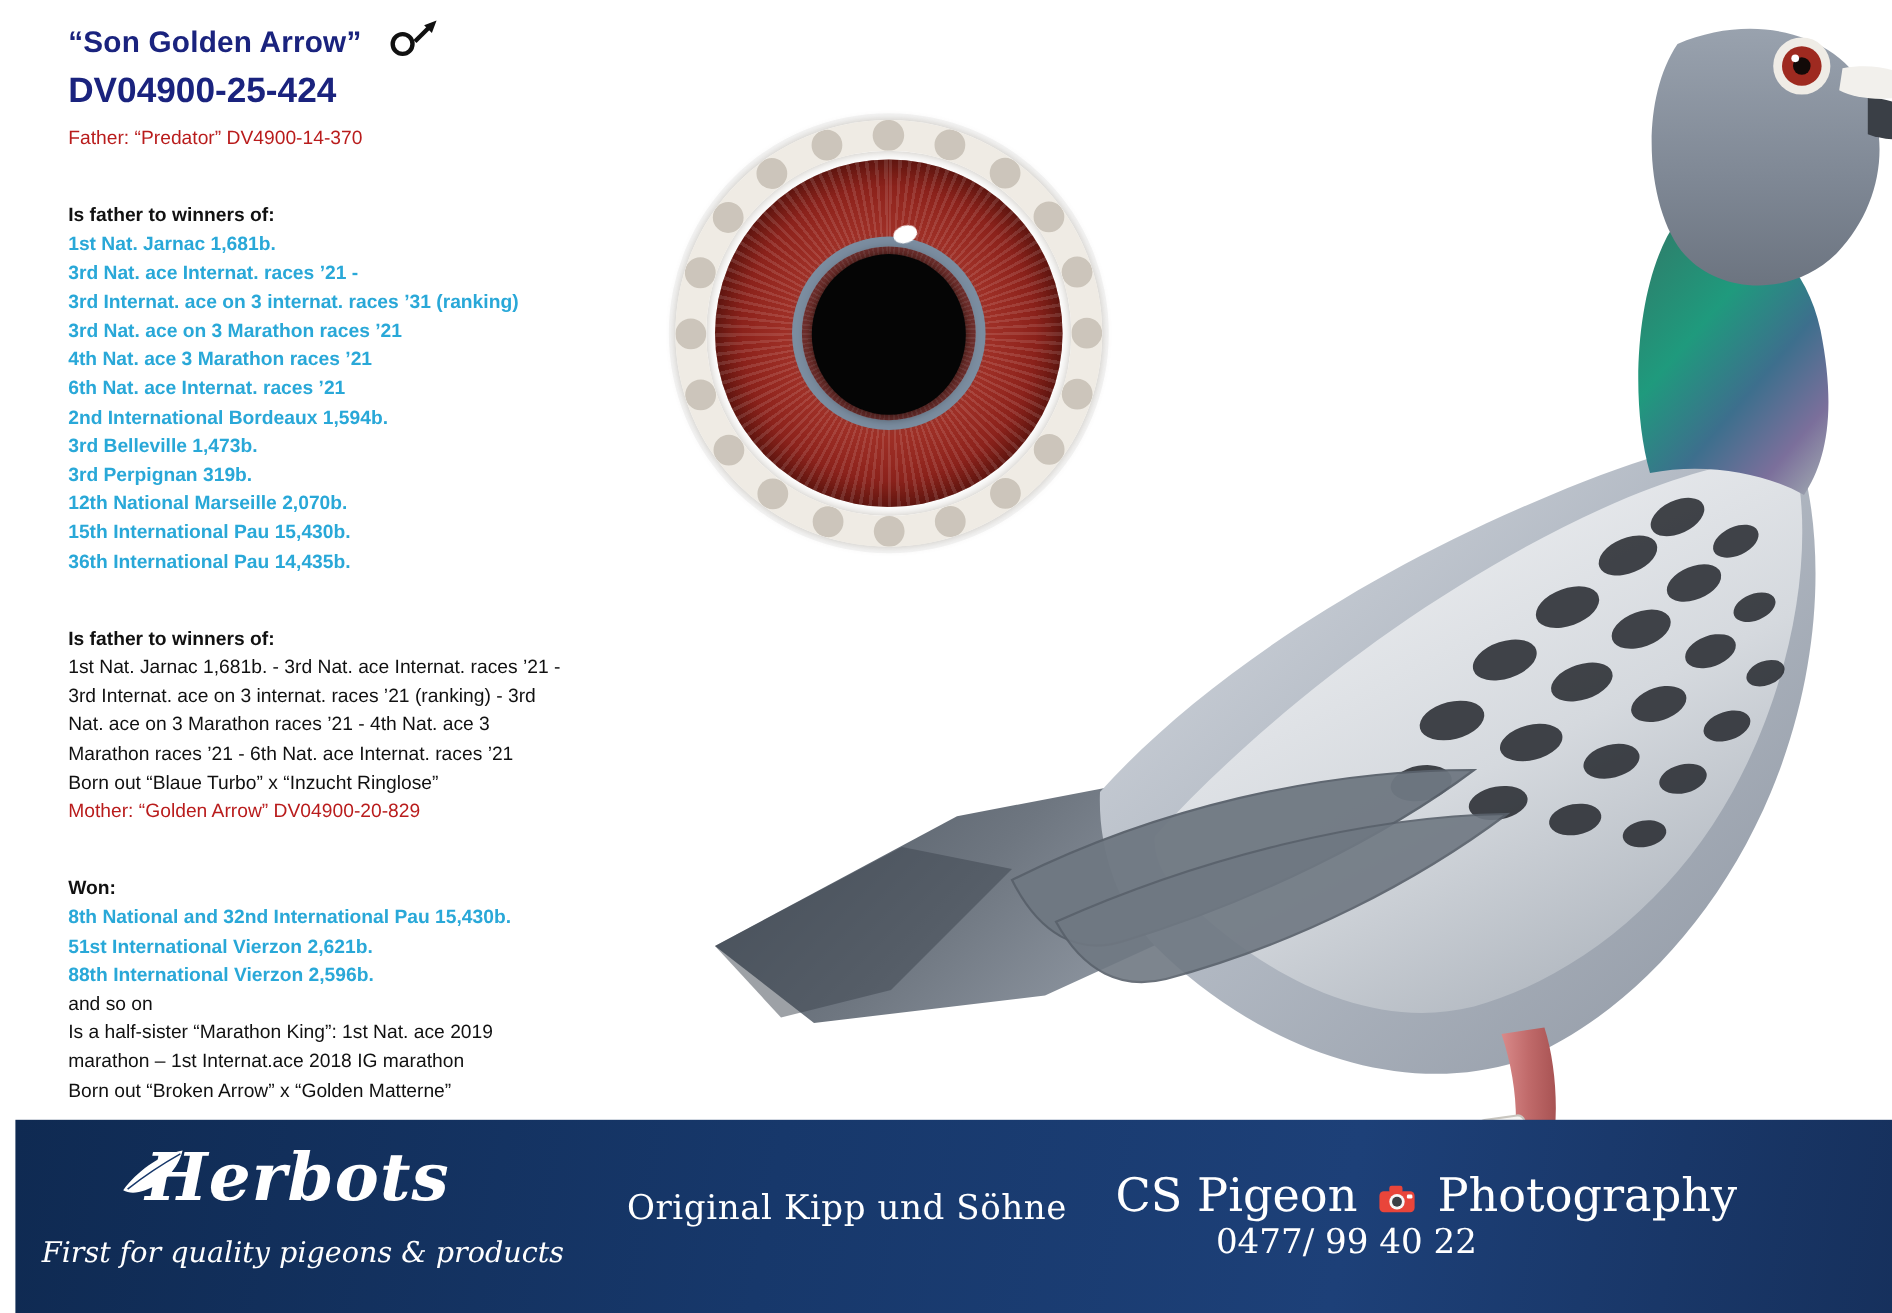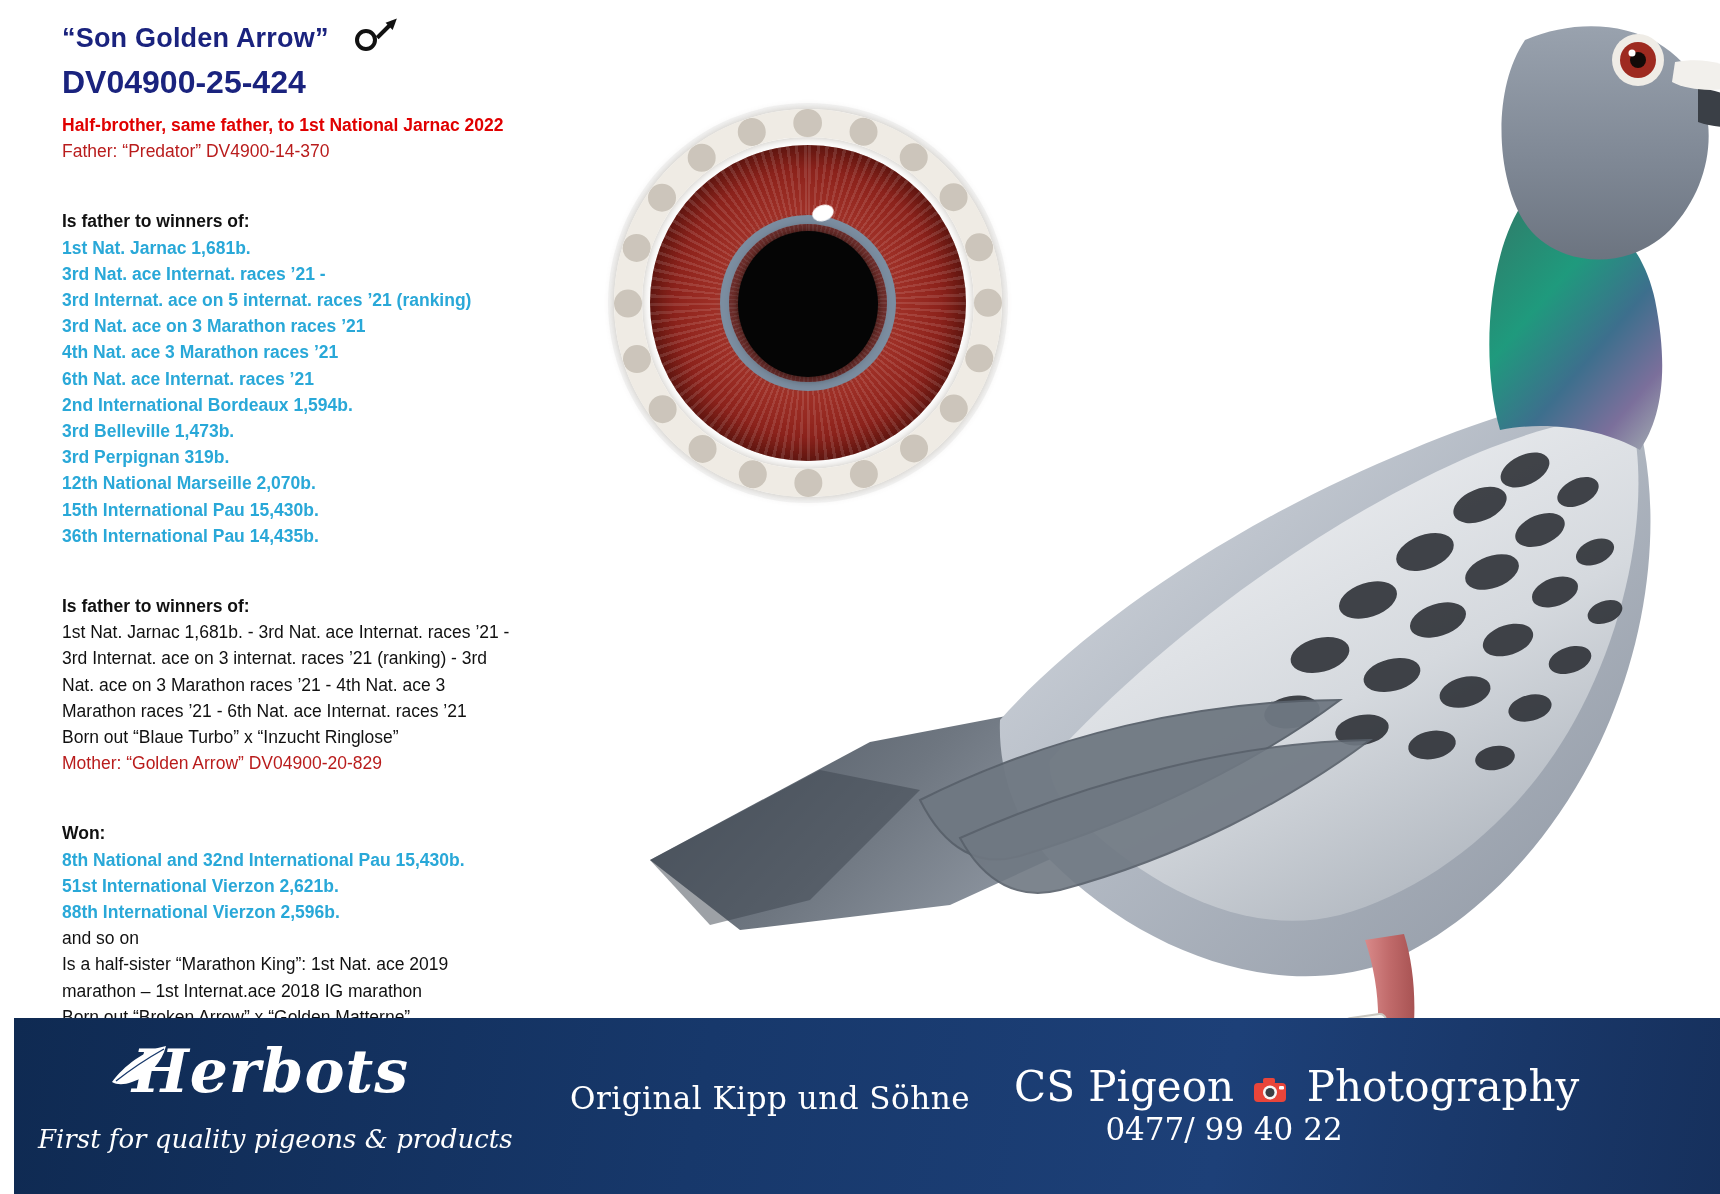--- a/index.html
+++ b/index.html
@@ -283,26 +283,25 @@
     <span class="circle"></span>
     <span class="arrow">
       <span class="shaft"></span>
       <span class="head"></span>
     </span>
   </span>
   <div id="pigeon-ring">DV04900-25-424</div>
 </div>
 
 <div id="pedigree">
-  <div class="line c-red">Half-brother, same father, to 1st National Jarnac 2022</div>
   <div class="line c-navy">Father: “Predator” DV4900-14-370</div>
   <div class="line c-black">Is father to winners of:</div>
   <div class="line c-cyan">1st Nat. Jarnac 1,681b.</div>
   <div class="line c-cyan">3rd Nat. ace Internat. races ’21 -</div>
-  <div class="line c-cyan">3rd Internat. ace on 5 internat. races ’21 (ranking)</div>
+  <div class="line c-cyan">3rd Internat. ace on 3 internat. races ’31 (ranking)</div>
   <div class="line c-cyan">3rd Nat. ace on 3 Marathon races ’21</div>
   <div class="line c-cyan">4th Nat. ace 3 Marathon races ’21</div>
   <div class="line c-cyan">6th Nat. ace  Internat. races ’21</div>
   <div class="line c-cyan">2nd International Bordeaux 1,594b.</div>
   <div class="line c-cyan">3rd Belleville 1,473b.</div>
   <div class="line c-cyan">3rd Perpignan 319b.</div>
   <div class="line c-cyan">12th National Marseille 2,070b.</div>
   <div class="line c-cyan">15th International Pau 15,430b.</div>
   <div class="line c-cyan">36th International Pau 14,435b.</div>
   <div class="line c-black">Is father to winners of:</div>

